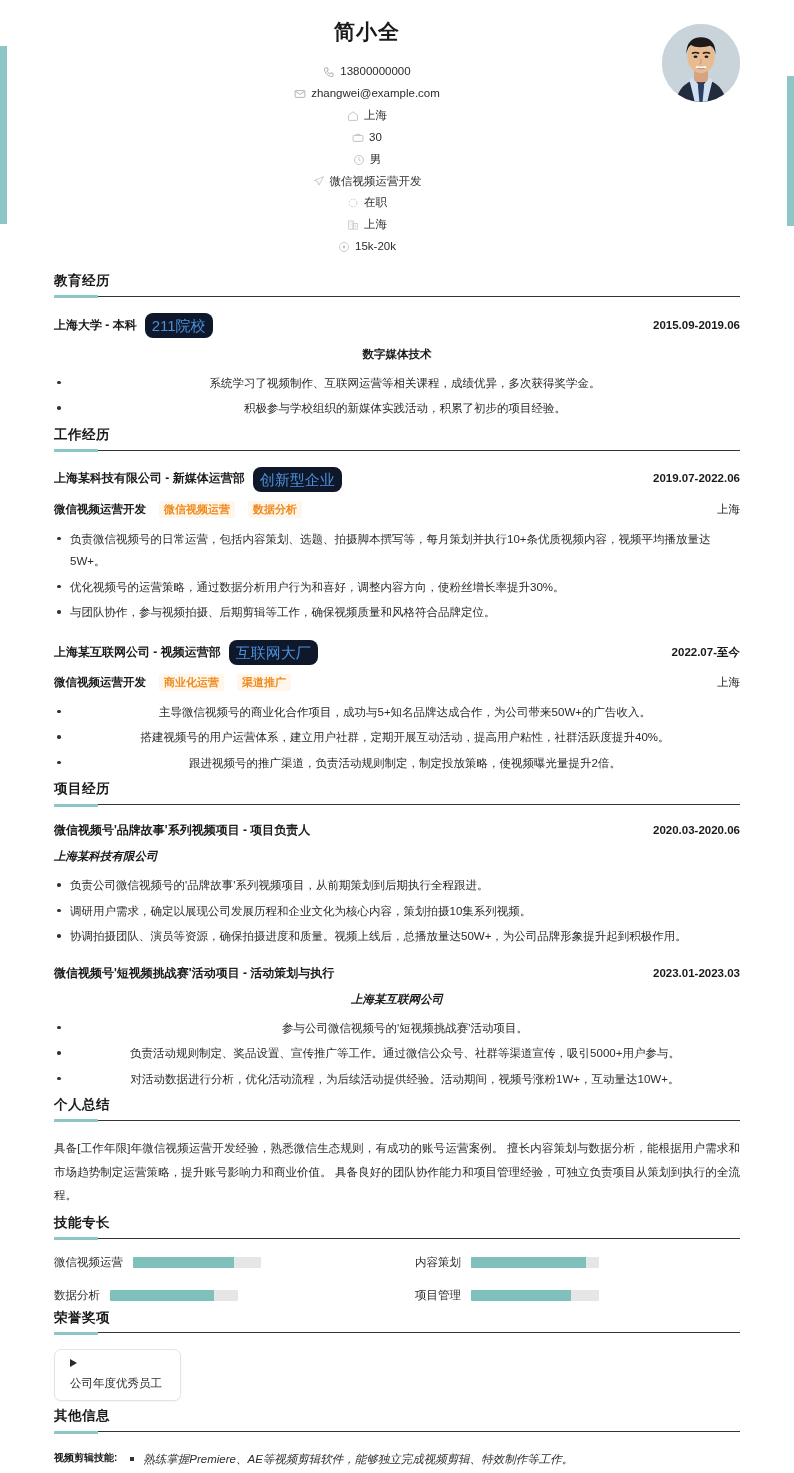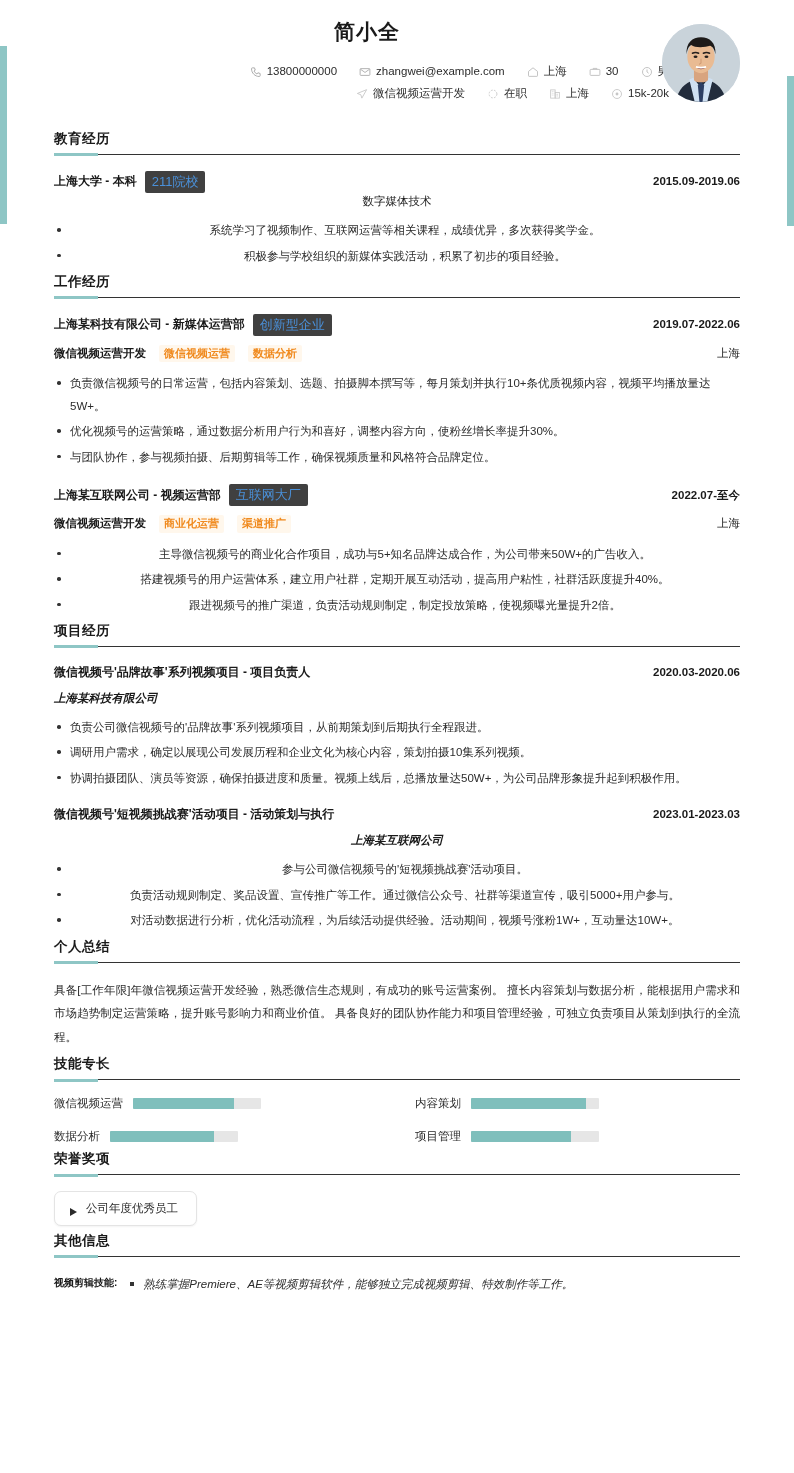--- a/index.html
+++ b/index.html
@@ -41,26 +41,27 @@
     font-size: 21px;
     font-weight: bold;
     letter-spacing: 1px;
     color: #1a1a1a;
     margin-bottom: 16px;
     line-height: 1.3;
   }
   .contact-row {
     display: flex;
     flex-wrap: wrap;
-    justify-content: flex-end;
+    justify-content: space-between;
     align-items: center;
     gap: 0px;
     font-size: 11.5px;
     color: #2b2b2b;
     line-height: 1.9;
+    flex-direction: column;
   }
   .contact-item {
     display: inline-flex;
     align-items: center;
     gap: 5px;
     margin: 0 11px;
     white-space: nowrap;
   }
   .contact-item .ci {
     display: inline-flex;
@@ -150,41 +151,41 @@
     font-weight: bold;
     color: #1a1a1a;
   }
   .entry-loc {
     font-size: 11.5px;
     color: #1a1a1a;
     white-space: nowrap;
   }
   .entry-major {
     font-size: 11.5px;
-    font-weight: normal;
-    color: #1a1a1a;
-    margin-top: 1px;
+    font-weight: bold;
+    color: #1a1a1a;
+    margin-top: 9px;
   }
   .entry-org {
     font-size: 11.5px;
     font-weight: bold;
     color: #1a1a1a;
     margin-top: 9px;
     font-style: italic;
   }
 
   
   .tag-blue {
     display: inline-block;
-    font-size: 13px;
+    font-size: 15px;
     font-weight: normal;
     color: #4a90d9;
-    background: #404040;
+    background: #0f172a;
     padding: 2px 7px;
-    border-radius: 2px;
+    border-radius: 8px;
     line-height: 1.4;
   }
   .tag-orange {
     display: inline-block;
     font-size: 11px;
     font-weight: bold;
     color: #f08a1e;
     background: #fff7ec;
     padding: 1px 5px;
     border-radius: 2px;
@@ -247,27 +248,28 @@
   }
   .skill-fill {
     position: absolute;
     left: 0; top: 0; bottom: 0;
     background: #7fbfbc;
   }
 
   
   .honor-card {
     display: inline-flex;
-    align-items: flex-end;
+    align-items: flex-start;
     gap: 9px;
     border: 1px solid #e4e4e4;
     border-radius: 7px;
     background: #fff;
     padding: 9px 18px 9px 15px;
     box-shadow: 0 1px 2px rgba(0,0,0,.05);
+    flex-direction: column;
   }
   .honor-card .tri {
     width: 0; height: 0;
     border-left: 7px solid #2b2b2b;
     border-top: 4.5px solid transparent;
     border-bottom: 4.5px solid transparent;
   }
   .honor-label {
     font-size: 11.5px;
     color: #2b2b2b;

